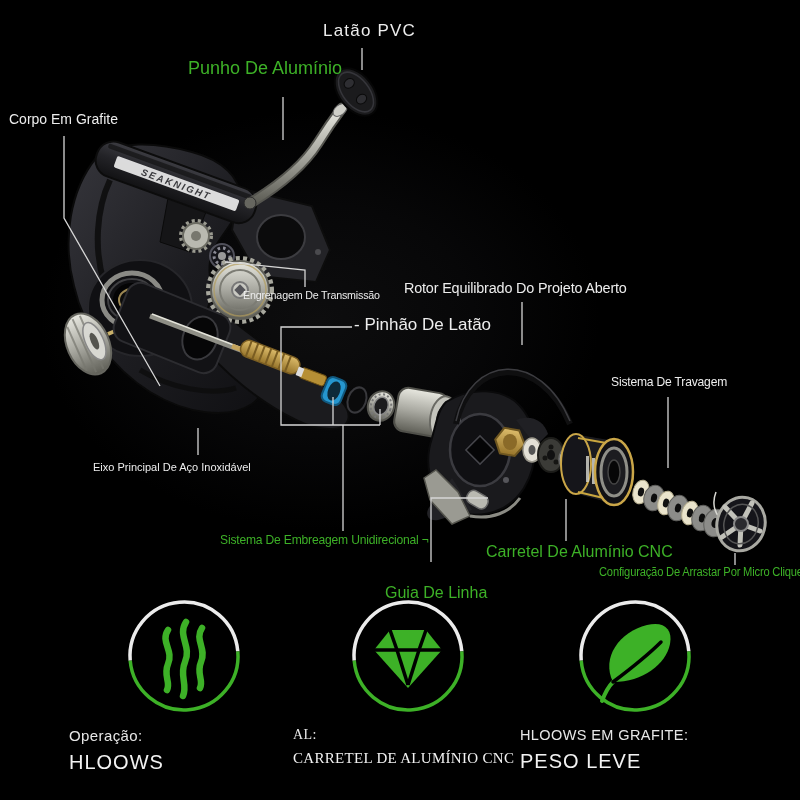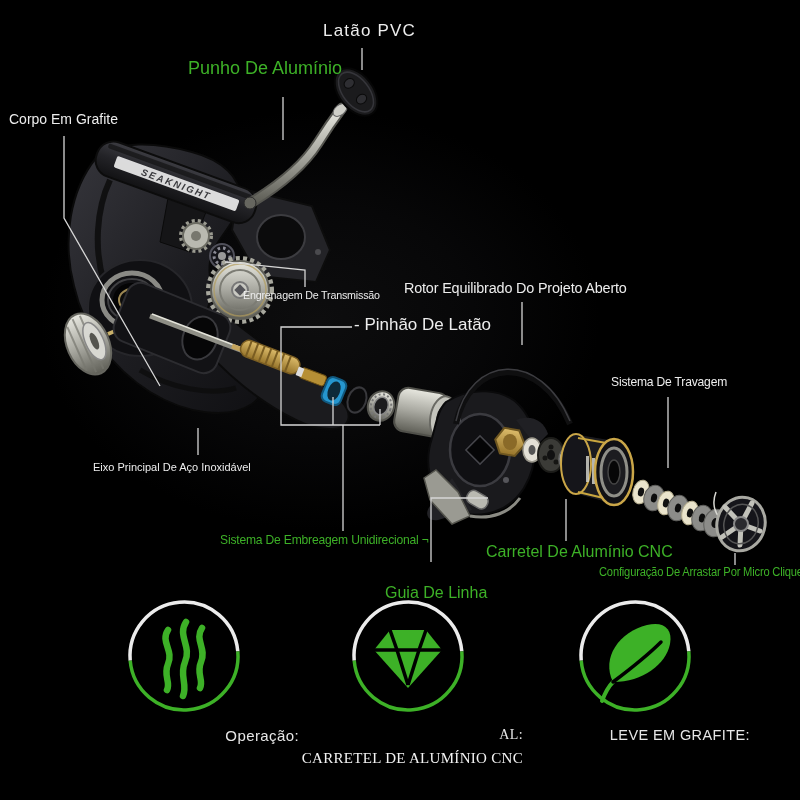--- a/index.html
+++ b/index.html
@@ -11,21 +11,21 @@
     content:"";position:absolute;left:40px;top:110px;width:560px;height:420px;
     background:radial-gradient(closest-side,#0d0d0e 0%,#070708 55%,transparent 100%);
   }
   svg{display:block;}
   .reel-svg{position:absolute;left:0;top:0;}
   .lbl{position:absolute;white-space:nowrap;line-height:1.1;}
   .lbl-w{color:#ededed;}
   .lbl-g{color:#3db127;}
   .cond{transform:scaleX(0.93);transform-origin:left top;letter-spacing:-0.2px;}
   
-  .feature{position:absolute;top:598px;width:230px;text-align:right;}
+  .feature{position:absolute;top:598px;width:230px;text-align:left;}
   .feat-icon{margin:0 auto;}
   .feat-caption{color:#e6e6e6;font-size:15px;margin-top:13px;letter-spacing:0.4px;}
   .feat-value{color:#f2f2f2;font-size:20px;margin-top:7px;letter-spacing:1px;}
   .feature.mid .feat-caption{font-size:14px;}
   .feature.mid .feat-value{font-size:15px;letter-spacing:0.3px;}
   .feature.right .feat-caption{font-size:14.5px;}
 </style>
 </head>
 <body>
 
@@ -286,20 +286,21 @@
     <svg class="feat-icon" width="116" height="116" viewBox="-58 -58 116 116">
       <path d="M-53.8,4.7 A54,54 0 0 1 53.8,-4.7" stroke="#ececec" stroke-width="3.5" fill="none"></path>
       <path d="M53.8,-4.7 A54,54 0 0 1 -53.8,4.7" stroke="#3db127" stroke-width="3.5" fill="none"></path>
       <g stroke="#3db127" stroke-width="6.5" fill="none" stroke-linecap="round">
         <path d="M-16,-26 C-24,-14 -10,-6 -16,8 C-21,20 -13,26 -17,34"></path>
         <path d="M2,-34 C-7,-20 8,-10 1,6 C-5,20 4,28 -1,40"></path>
         <path d="M18,-28 C10,-16 23,-8 17,6 C12,18 20,24 16,32"></path>
       </g>
     </svg>
     <div class="feat-caption">Operação:</div>
+    <div class="feat-value">HLOOWS</div>
   </div>
 
   <div class="feature mid" style="left:293px;font-family:Liberation Serif, serif;">
     <svg class="feat-icon" width="116" height="116" viewBox="-58 -58 116 116">
       <path d="M-53.8,4.7 A54,54 0 0 1 53.8,-4.7" stroke="#ececec" stroke-width="3.5" fill="none"></path>
       <path d="M53.8,-4.7 A54,54 0 0 1 -53.8,4.7" stroke="#3db127" stroke-width="3.5" fill="none"></path>
       <polygon points="-34,-6 -18,-26 18,-26 34,-6 0,32" fill="#3db127"></polygon>
       <g stroke="#000" stroke-width="3.5" fill="none">
         <line x1="-34" y1="-6" x2="34" y2="-6"></line>
         <line x1="-18" y1="-26" x2="-11" y2="-6"></line>
@@ -313,16 +314,17 @@
   </div>
 
   <div class="feature right" style="left:520px;">
     <svg class="feat-icon" width="116" height="116" viewBox="-58 -58 116 116">
       <path d="M-53.8,4.7 A54,54 0 0 1 53.8,-4.7" stroke="#ececec" stroke-width="3.5" fill="none"></path>
       <path d="M53.8,-4.7 A54,54 0 0 1 -53.8,4.7" stroke="#3db127" stroke-width="3.5" fill="none"></path>
       <path d="M-22,26 C-34,2 -16,-24 12,-31 C28,-35 38,-28 35,-12 C31,8 8,26 -22,26 Z" fill="#3db127"></path>
       <path d="M-33,45 C-30,37 -27,31 -22,26" stroke="#3db127" stroke-width="4" fill="none" stroke-linecap="round"></path>
       <path d="M-22,26 C-6,14 10,2 26,-14" stroke="#000" stroke-width="3.5" fill="none" stroke-linecap="round"></path>
     </svg>
-    <div class="feat-caption">LEVE EM GRAFITE:</div>
+    <div class="feat-caption">HLOOWS EM GRAFITE:</div>
+    <div class="feat-value">PESO LEVE</div>
   </div>
 
 </div>
 
 </body></html>

